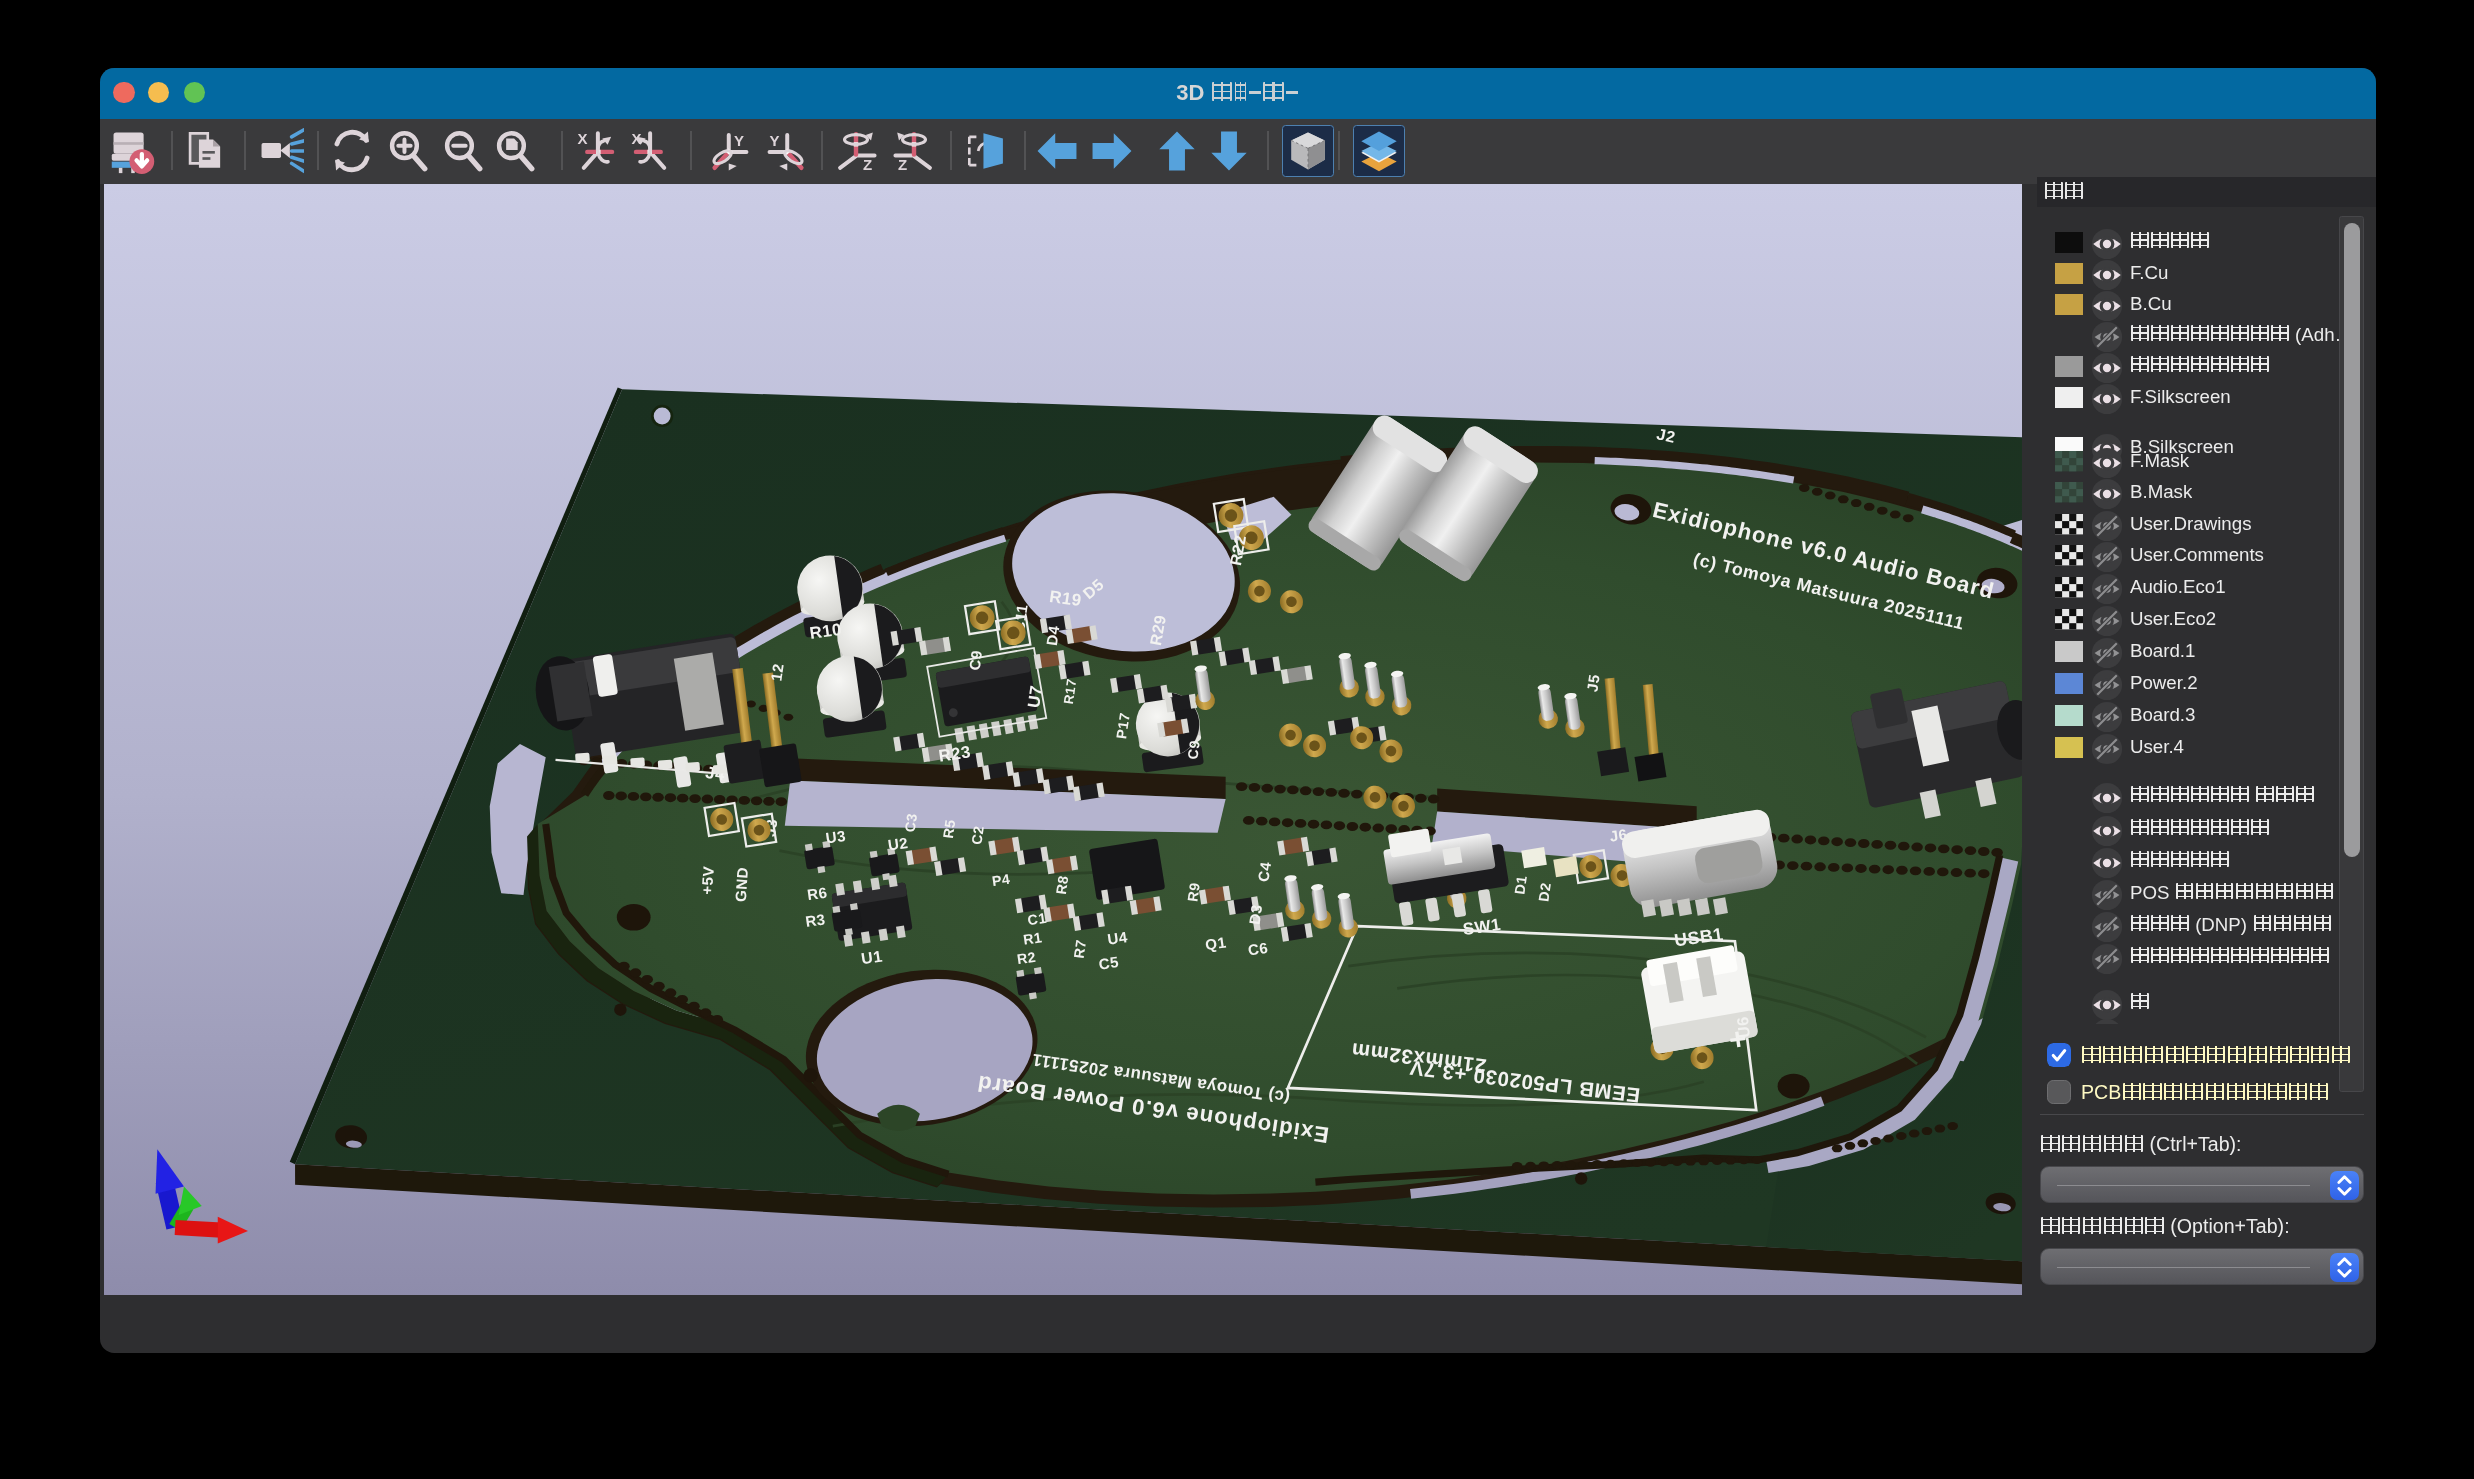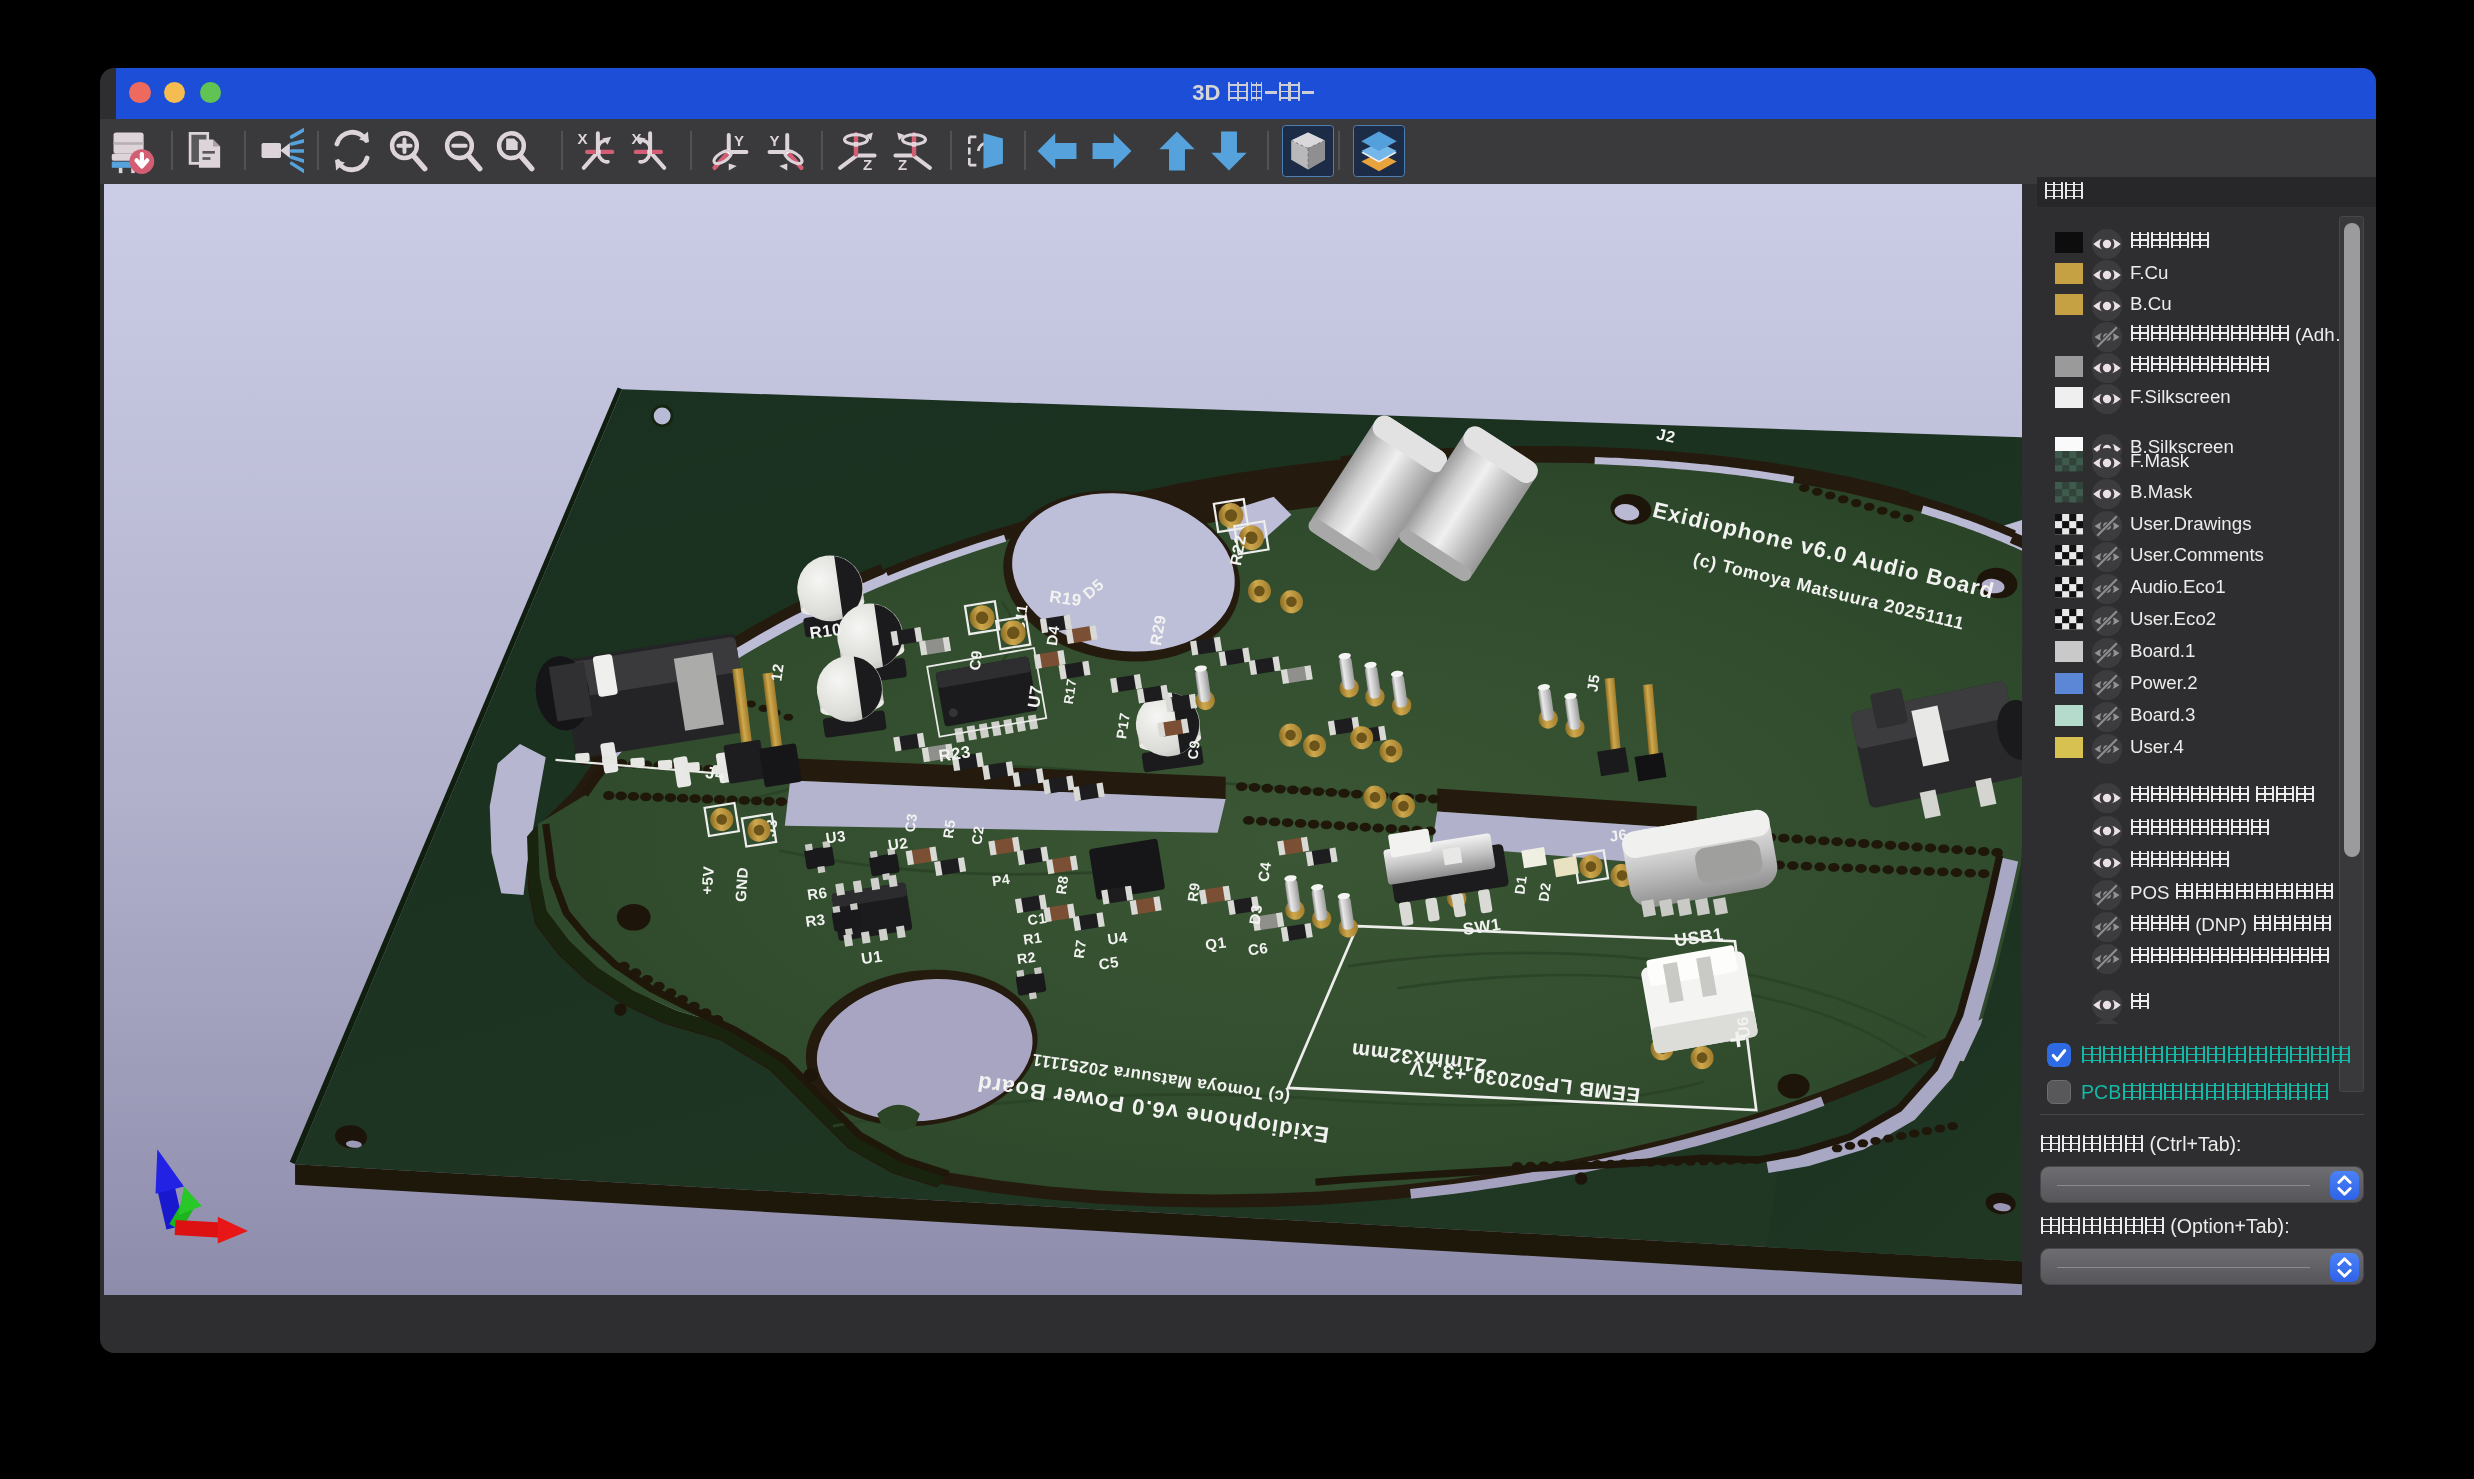--- a/index.html
+++ b/index.html
@@ -1,36 +1,36 @@
 <!DOCTYPE html>
 <html style="font-size:14.2px"><head><meta charset="utf-8"><style>
 *{margin:0;padding:0;box-sizing:border-box}
 html,body{width:2475px;height:1479px;background:#000;font-family:"Liberation Sans",sans-serif;overflow:hidden}
 #win{position:absolute;left:100px;top:68px;width:2276px;height:1285px;background:#2e2e30;border-radius:14.2px;overflow:hidden}
-#titlebar{position:absolute;left:16px;top:0;width:100%;height:67px;background:#1d4ed8;border-bottom:0.9px solid #232325}
+#titlebar{position:absolute;left:0;top:0;width:100%;height:67px;background:#0369a1;border-bottom:0.9px solid #232325}
 .tl{position:absolute;top:14.2px;width:21.3px;height:21.3px;border-radius:50%}
 #title{position:absolute;top:0;left:0;width:100%;height:50px;line-height:50px;text-align:center;color:#d6d6d6;font-size:22px;font-weight:bold}
 #toolbar{position:absolute;left:0;top:51px;width:100%;height:65px;background:#3a3a3c}
 .sep{position:absolute;top:12.4px;width:1.8px;height:39px;background:#525254}
 .ic{position:absolute;top:9px}
 .selbox{position:absolute;top:6.2px;width:52px;height:52px;background:#1c2c47;border:1.8px solid #4d80b0;border-radius:3.6px}
 #view{position:absolute;left:3.6px;top:116px;width:1918px;height:1111px}
 #panel-side{position:absolute;left:1922px;top:116px;width:354px;height:1112px;background:#2e2e30}
 #phead{position:absolute;left:1937px;top:109px;width:339px;height:30px;background:#27272a;color:#e8e8e8;font-size:18.7px;line-height:30px}
 .row{position:absolute;left:1937px;width:315px;height:32px;color:#ececec;font-size:18.7px}
 .sw{position:absolute;left:18px;top:5.3px;width:28.4px;height:20.4px}
 .lbl{position:absolute;left:93px;top:3.6px;white-space:nowrap;overflow:hidden;max-width:218px}
 .eye{position:absolute;left:54px;top:0.9px}
 .j{display:inline-block;width:.93em;height:.88em;margin:0 1.3px -0.9px 1.3px;border-radius:0.9px;
 background:linear-gradient(90deg,currentColor 0 9%,#0000 9% 45%,currentColor 45% 56%,#0000 56% 91%,currentColor 91%),
 linear-gradient(#0000 0 10%,currentColor 10% 19%,#0000 19% 45%,currentColor 45% 54%,#0000 54% 81%,currentColor 81% 90%,#0000 90%)}
 .jv{opacity:.94}
 #status{position:absolute;left:0;top:1228px;width:100%;height:58px;background:#2b2b2d;border-top:0.9px solid #1e1e20;color:#b4b4b4;font-size:19.6px;line-height:55px}
 .chk{position:absolute;left:1947px;width:24px;height:24px;border-radius:6.2px}
-.chklbl{position:absolute;left:1981px;color:#14b8a6;font-size:19.6px;white-space:nowrap}
+.chklbl{position:absolute;left:1981px;color:#fef9c3;font-size:19.6px;white-space:nowrap}
 .dd{position:absolute;left:1940px;width:324px;height:37px;border-radius:9px;background:linear-gradient(#6e6e72,#55555a);border:0.9px solid #47474b}
 .ddb{position:absolute;right:3.6px;top:3.6px;width:29px;height:29px;border-radius:7.1px;background:linear-gradient(#4a82f7,#2f62e8)}
 .plbl{position:absolute;left:1940px;color:#ececec;font-size:19.6px;white-space:nowrap}
 </style></head><body>
 <div id="win">
 <div id="titlebar">
 <div class="tl" style="left:13.3px;background:#ee6a5e"></div>
 <div class="tl" style="left:48px;background:#f5bd4f"></div>
 <div class="tl" style="left:84px;background:#61c354"></div>
 <div id="title">3D <b class="j jv"></b><b class="j jv" style="width:.5em"></b><b class="j jv" style="width:.55em;background:linear-gradient(#0000 0 46%,currentColor 46% 62%,#0000 62%)"></b><b class="j jv"></b><b class="j jv" style="width:.55em;background:linear-gradient(#0000 0 46%,currentColor 46% 62%,#0000 62%)"></b></div>

